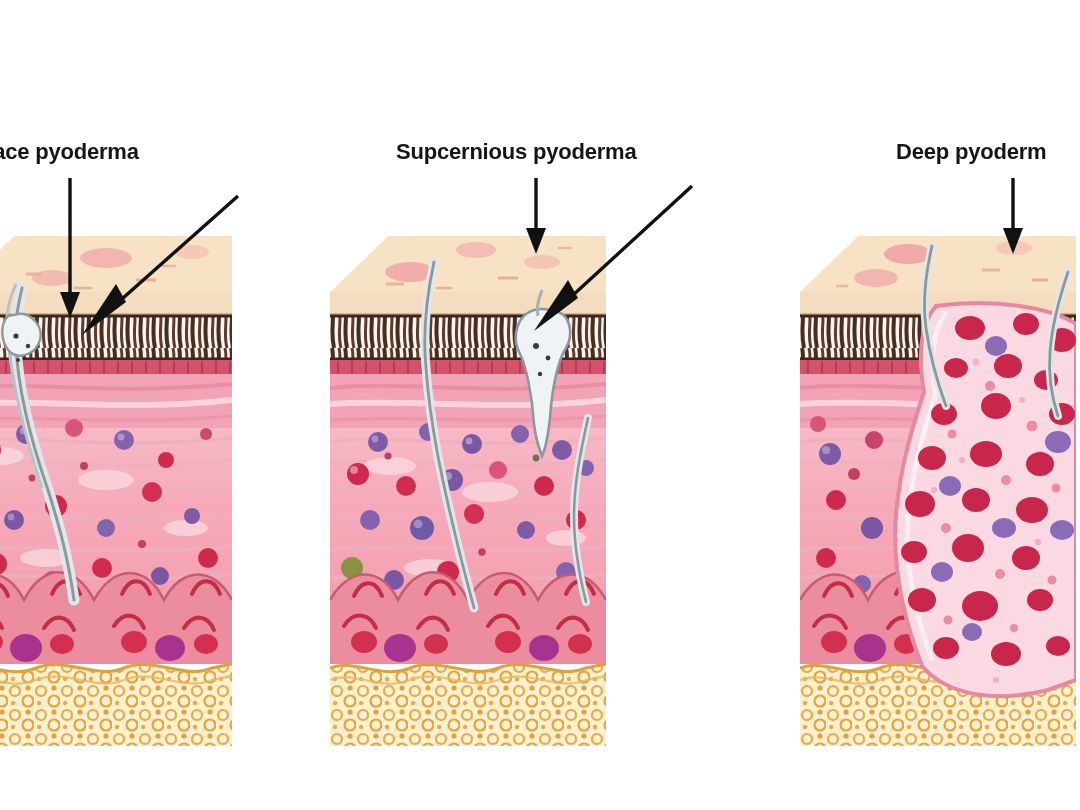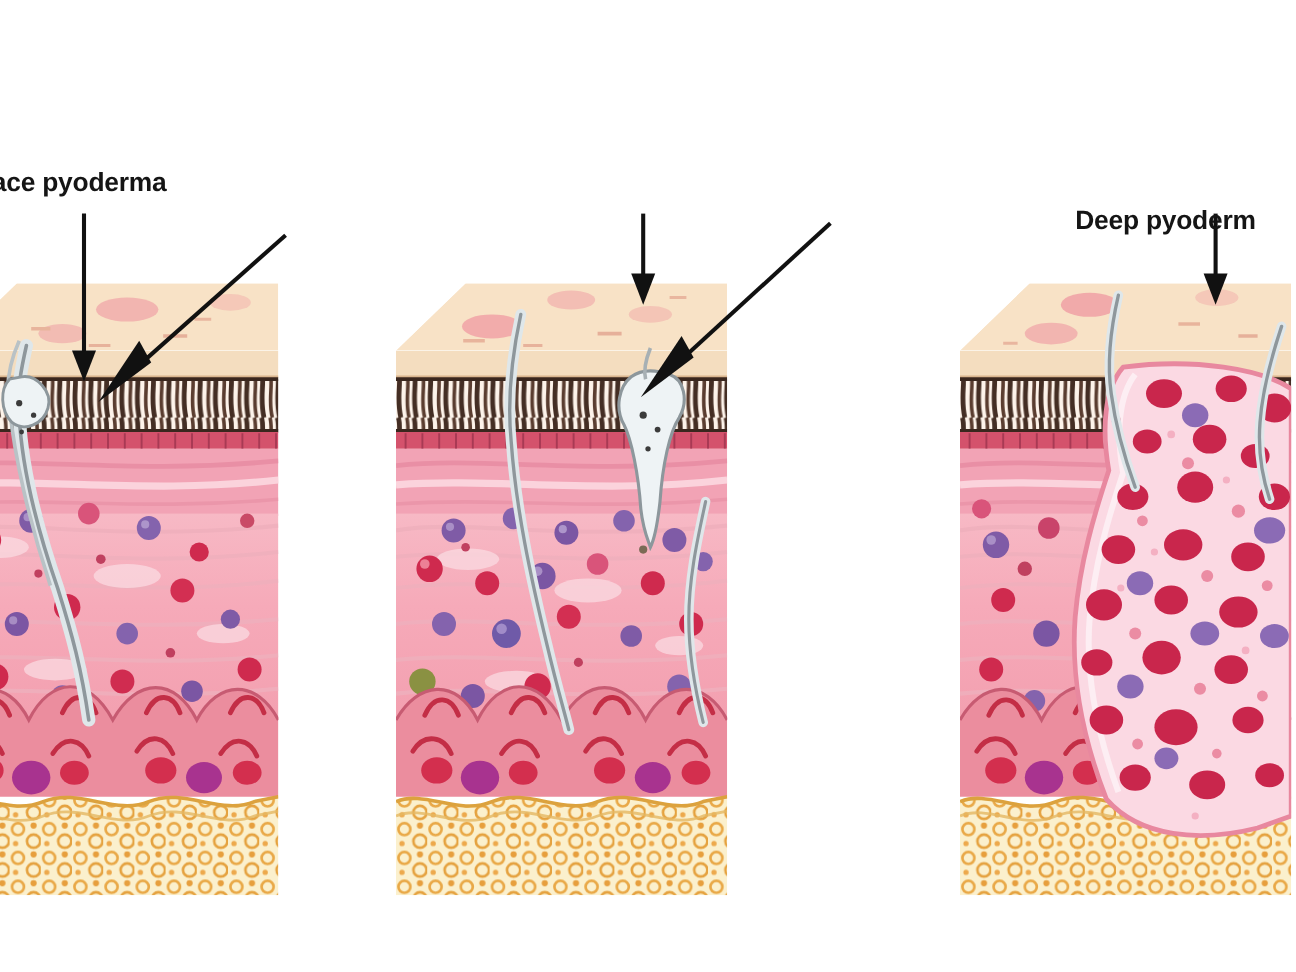--- a/index.html
+++ b/index.html
@@ -15,21 +15,21 @@
   .label{
     position:absolute;
     font-weight:bold;
     font-size:22px;
     color:#151515;
     letter-spacing:-0.2px;
     white-space:nowrap;
   }
   #label-1{left:-14px;  top:139px;}
   #label-2{left:396px;  top:139px;}
-  #label-3{left:896px;  top:139px;margin-top:32px;}
+  #label-3{left:896px;  top:139px;}
 
   
   .panel{position:absolute;top:228px;width:276px;height:518px;}
   #panel-1{left:-44px;}
   #panel-2{left:330px;}
   #panel-3{left:800px;}
   .panel svg{display:block;width:100%;height:100%;overflow:visible;}
 
   
   .arrows{position:absolute;inset:0;pointer-events:none;}
@@ -601,15 +601,16 @@
       </g>
 
       <g>
         <path class="arrow-line" d="M1013,178 L1013,236"></path>
         <path class="arrow-head" d="M1013,254 L1003,228 L1023,228 Z"></path>
       </g>
     </svg>
   </div>
 
   <div class="label" id="label-1">face pyoderma</div>
+  <div class="label" id="label-2">Supcernious pyoderma</div>
   <div class="label" id="label-3">Deep pyoderm</div>
 
 </div>
 
 </body></html>

